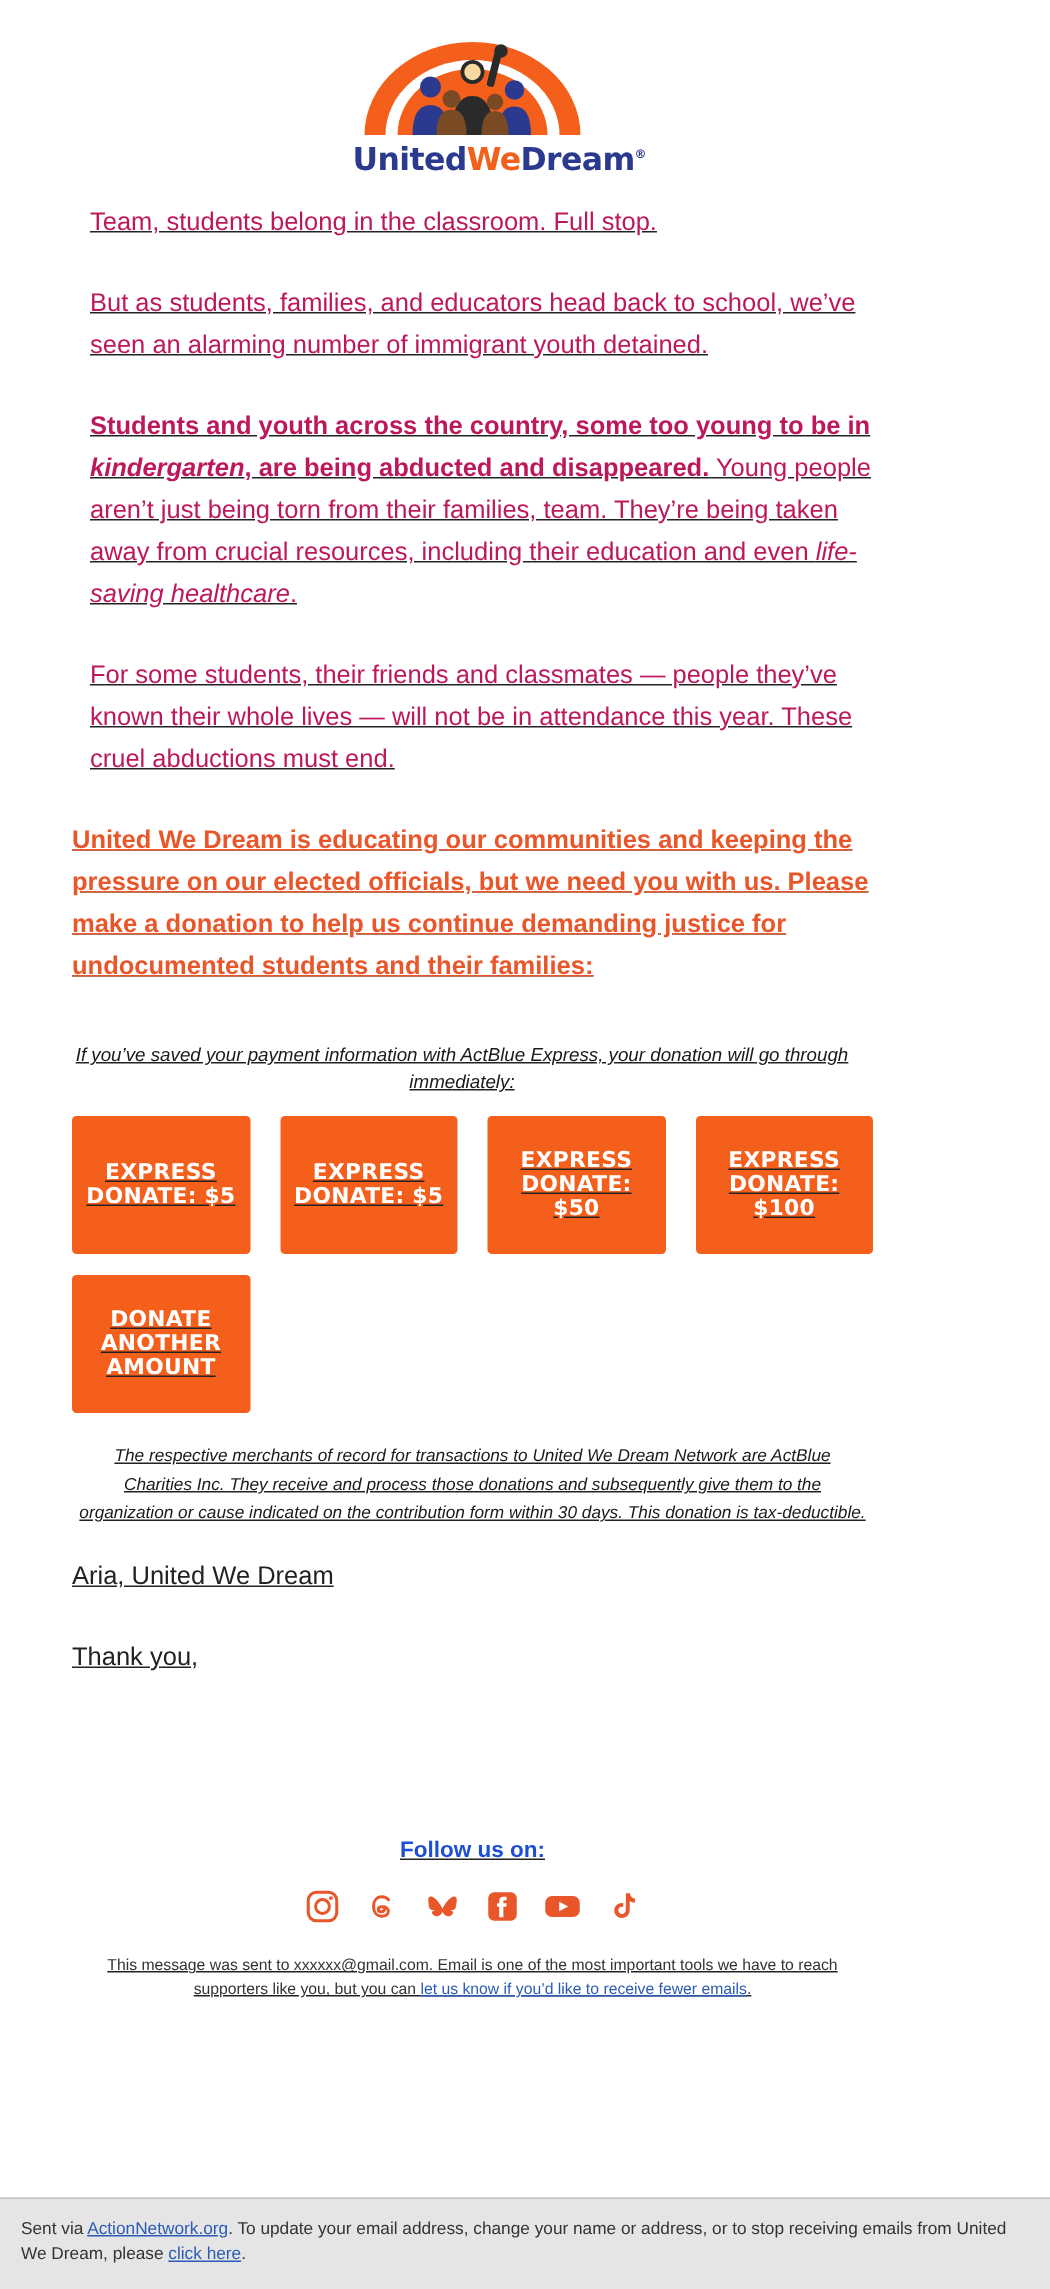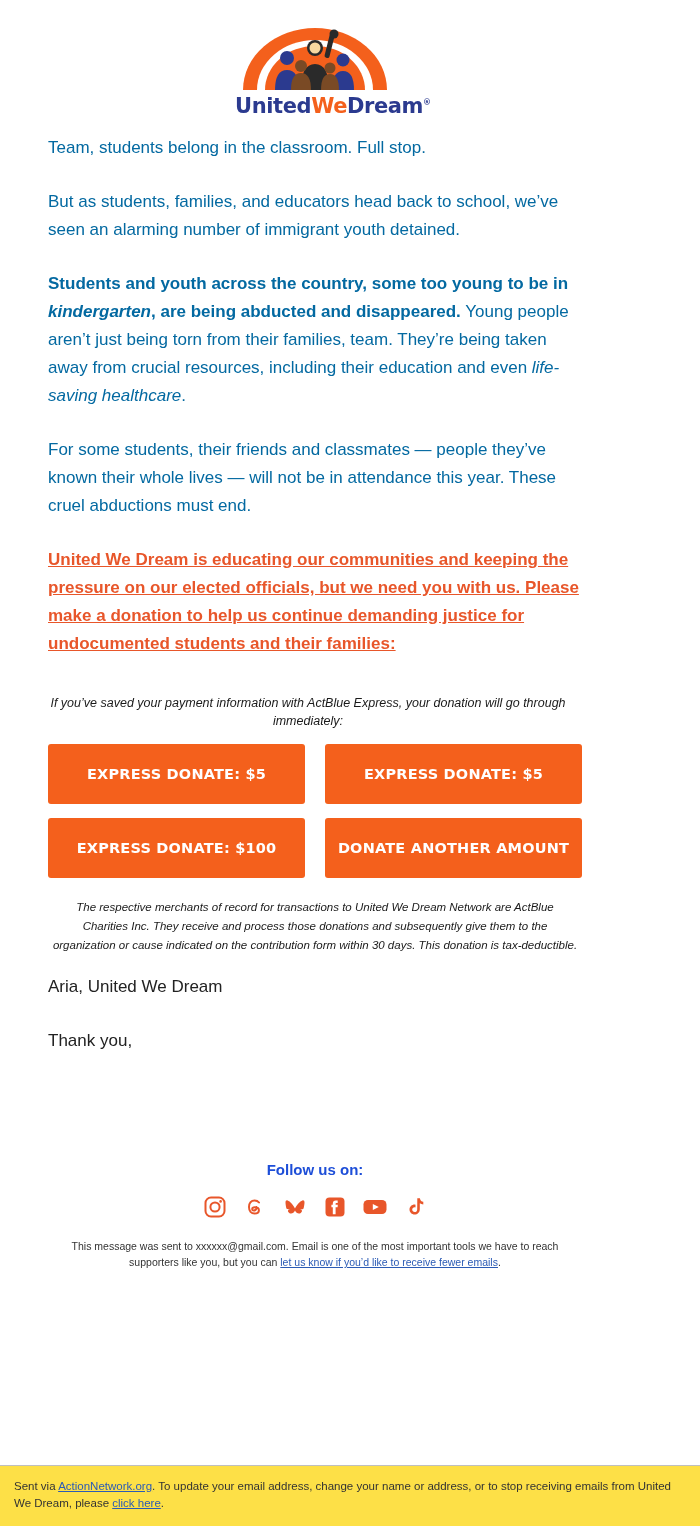--- a/index.html
+++ b/index.html
@@ -12,20 +12,21 @@
     font-family: "Liberation Sans", sans-serif;
     color: #222222;
     -webkit-font-smoothing: antialiased;
   }
   .email-wrap {
     width: 630px;
     box-sizing: border-box;
     background: #ffffff;
     position: relative;
     min-height: 1526px;
+    text-decoration: underline;
   }
 
   
   .logo-block {
     padding: 22px 0 10px 0;
     text-align: center;
   }
   .logo-inner {
     display: inline-block;
     width: 160px;
@@ -51,22 +52,22 @@
     color: #2b3a8f;
   }
 
   
   .content {
     padding: 6px 48px 0 48px;
   }
   p.body-text {
     font-size: 17px;
     line-height: 28px;
-    margin: 0 0 26px 0;
-    color: #0369a1;
+    margin: 0 0 26px 12px;
+    color: #be185d;
   }
   .b { font-weight: bold; }
   .i { font-style: italic; }
   .bi { font-weight: bold; font-style: italic; }
 
   a.cta-link {
     color: #e8562a;
     font-weight: bold;
     text-decoration: underline;
   }
@@ -83,21 +84,21 @@
   .express-note {
     font-size: 12.5px;
     font-style: italic;
     line-height: 18px;
     text-align: center;
     color: #1a1a1a;
     margin: 4px 14px 14px 0;
   }
   .btn-grid {
     display: grid;
-    grid-template-columns: 1fr 1fr;
+    grid-template-columns: 1fr 1fr 1fr 1fr;
     gap: 14px 20px;
   }
   .donate-btn {
     background: #f4601c;
     color: #ffffff;
     font-family: "DejaVu Sans", sans-serif;
     font-weight: bold;
     font-size: 14.5px;
     letter-spacing: 0.2px;
     text-align: center;
@@ -167,21 +168,21 @@
   }
 
   
   .footer-bar {
     position: absolute;
     left: 0;
     bottom: 0;
     width: 700px;
     box-sizing: border-box;
     border-top: 1px solid #bfbfbf;
-    background: #fde047;
+    background: #e5e5e5;
     padding: 12px 14px 14px 14px;
     font-size: 11.5px;
     line-height: 17px;
     color: #333333;
   }
   .footer-bar a {
     color: #2b5bb5;
     text-decoration: underline;
   }
 </style>
@@ -240,20 +241,21 @@
       <a class="cta-link" href="#">United We Dream is educating our communities and keeping the pressure on our elected officials, but we need you with us. Please make a donation to help us continue demanding justice for undocumented students and their families:</a>
     </p>
   </div>
 
   <div class="donate-block">
     <div class="express-note">If you’ve saved your payment information with ActBlue Express, your donation will go through immediately:</div>
 
     <div class="btn-grid">
       <button class="donate-btn">EXPRESS DONATE: $5</button>
       <button class="donate-btn">EXPRESS DONATE: $5</button>
+      <button class="donate-btn">EXPRESS DONATE: $50</button>
       <button class="donate-btn">EXPRESS DONATE: $100</button>
       <button class="donate-btn">DONATE ANOTHER AMOUNT</button>
     </div>
 
     <div class="legal">The respective merchants of record for transactions to United We Dream Network are ActBlue Charities Inc. They receive and process those donations and subsequently give them to the organization or cause indicated on the contribution form within 30 days. This donation is tax-deductible.</div>
   </div>
 
   <div class="signoff">
     <p>Aria, United We Dream</p>
     <p>Thank you,</p>

